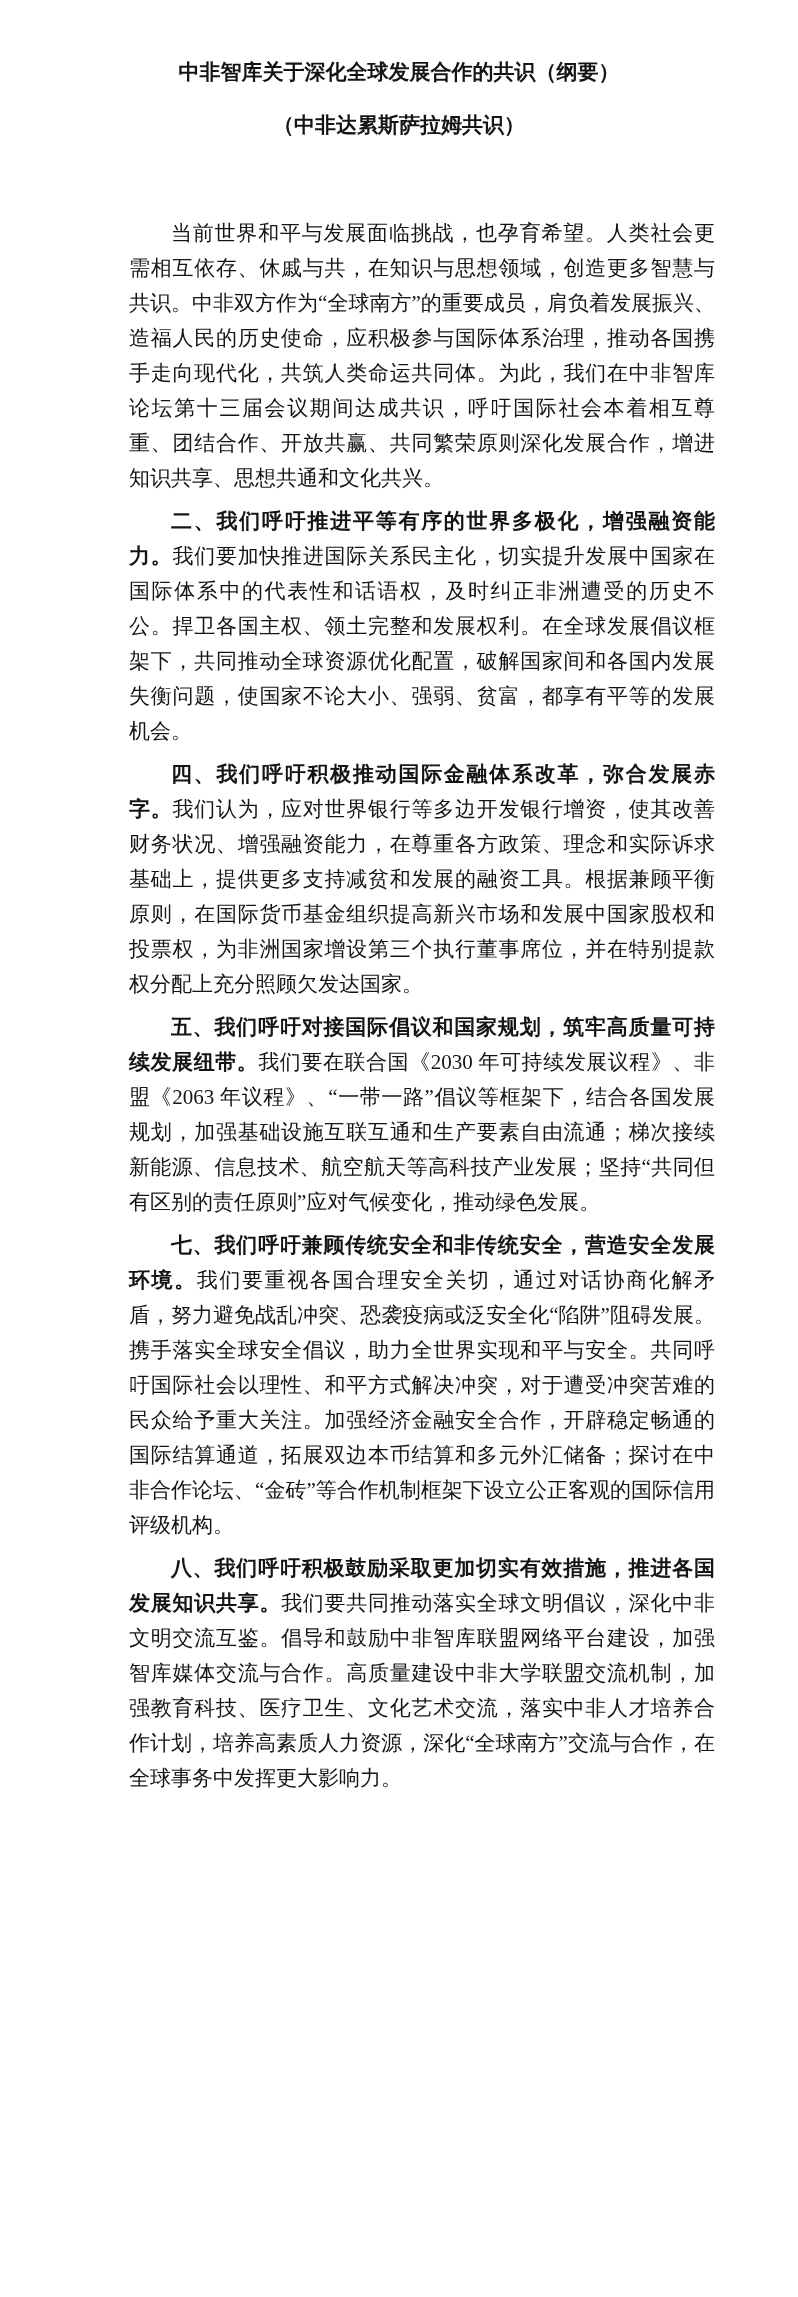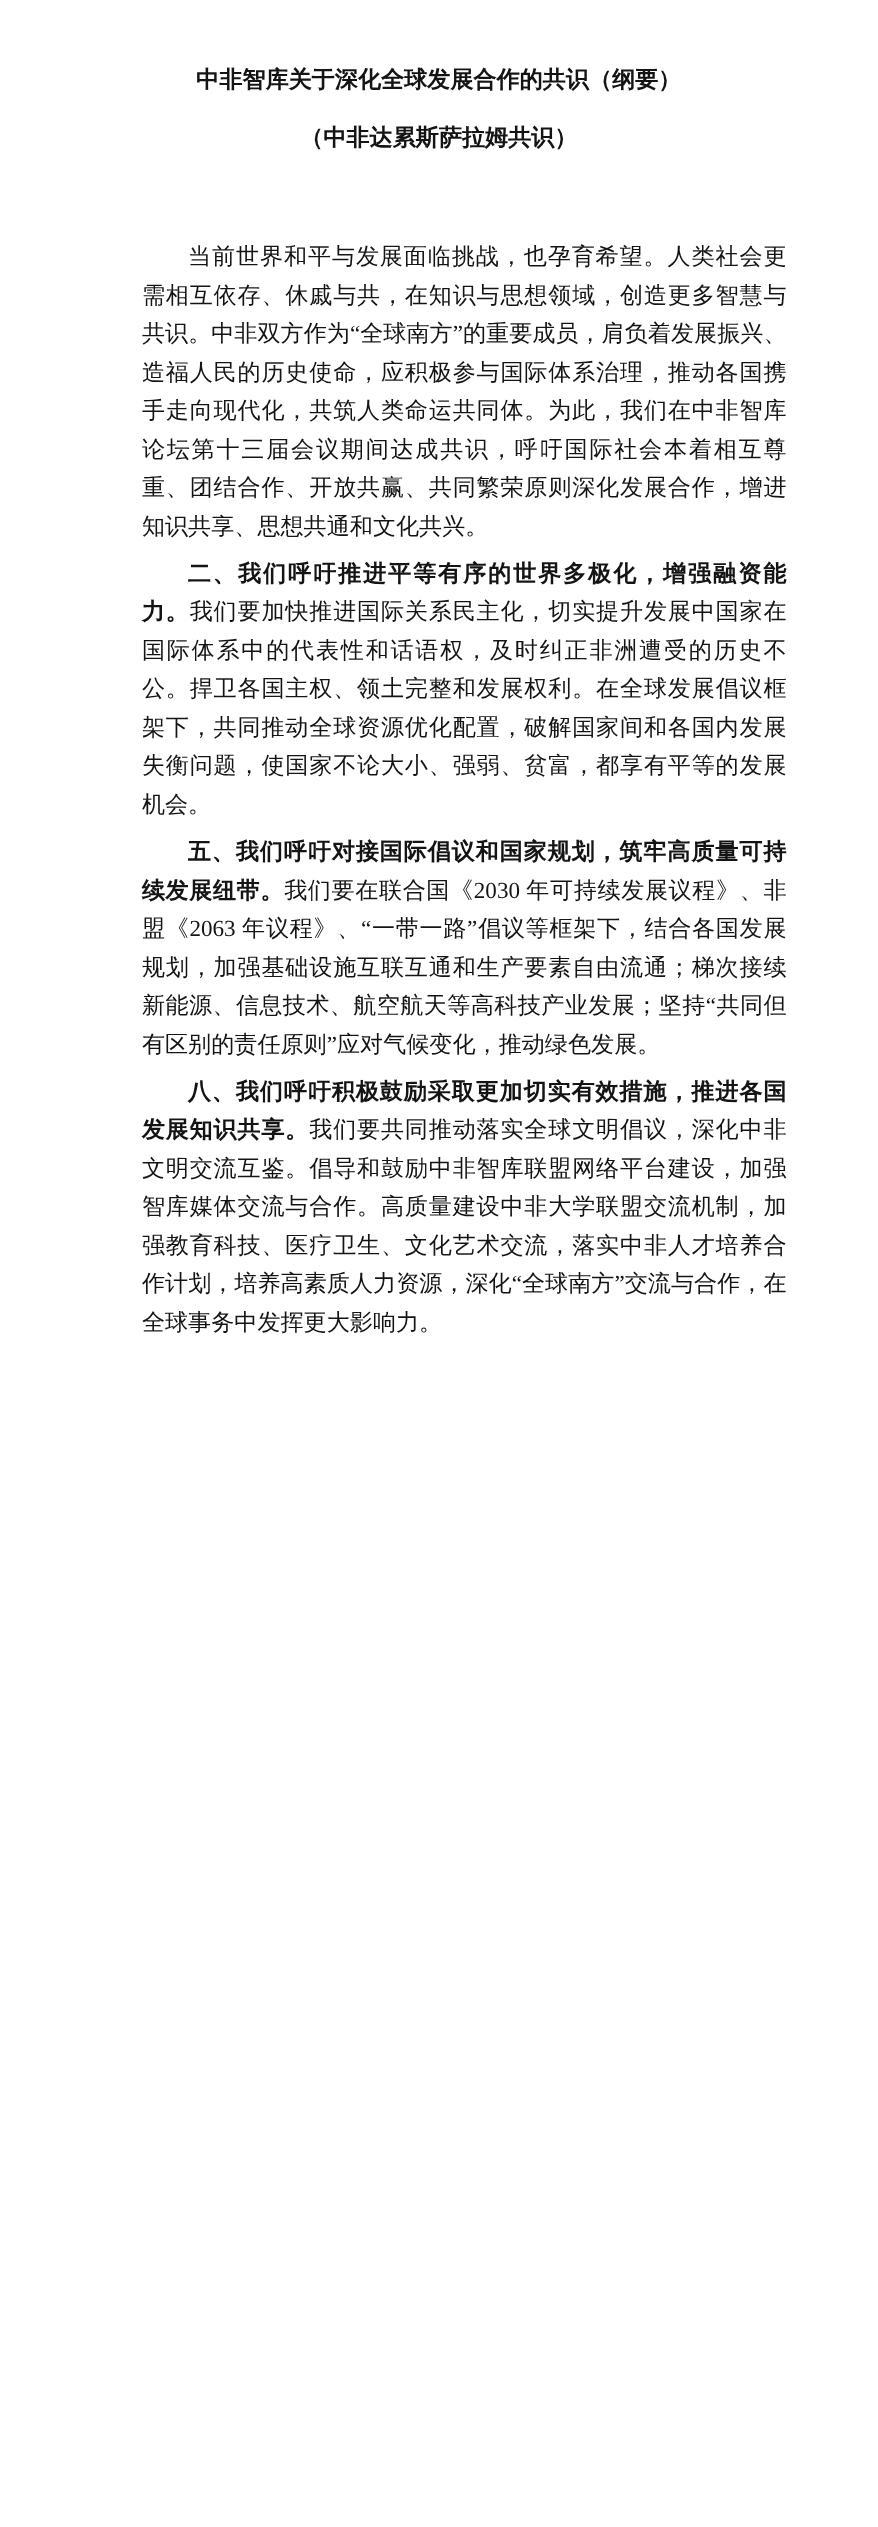--- a/index.html
+++ b/index.html
@@ -57,16 +57,18 @@
 
 <div class="page">
   <div class="doc-header">
     <h1 class="doc-title">中非智库关于深化全球发展合作的共识（纲要）</h1>
     <h2 class="doc-subtitle">（中非达累斯萨拉姆共识）</h2>
   </div>
 
   <div class="doc-body">
     <p><span class="lead"></span><span>当前世界和平与发展面临挑战，也孕育希望。人类社会更需相互依存、休戚与共，在知识与思想领域，创造更多智慧与共识。中非双方作为“全球南方”的重要成员，肩负着发展振兴、造福人民的历史使命，应积极参与国际体系治理，推动各国携手走向现代化，共筑人类命运共同体。为此，我们在中非智库论坛第十三届会议期间达成共识，呼吁国际社会本着相互尊重、团结合作、开放共赢、共同繁荣原则深化发展合作，增进知识共享、思想共通和文化共兴。</span></p>
     <p><span class="lead">二、我们呼吁推进平等有序的世界多极化，增强融资能力。</span><span>我们要加快推进国际关系民主化，切实提升发展中国家在国际体系中的代表性和话语权，及时纠正非洲遭受的历史不公。捍卫各国主权、领土完整和发展权利。在全球发展倡议框架下，共同推动全球资源优化配置，破解国家间和各国内发展失衡问题，使国家不论大小、强弱、贫富，都享有平等的发展机会。</span></p>
+    <p><span class="lead">四、我们呼吁积极推动国际金融体系改革，弥合发展赤字。</span><span>我们认为，应对世界银行等多边开发银行增资，使其改善财务状况、增强融资能力，在尊重各方政策、理念和实际诉求基础上，提供更多支持减贫和发展的融资工具。根据兼顾平衡原则，在国际货币基金组织提高新兴市场和发展中国家股权和投票权，为非洲国家增设第三个执行董事席位，并在特别提款权分配上充分照顾欠发达国家。</span></p>
     <p><span class="lead">五、我们呼吁对接国际倡议和国家规划，筑牢高质量可持续发展纽带。</span><span>我们要在联合国《2030 年可持续发展议程》、非盟《2063 年议程》、“一带一路”倡议等框架下，结合各国发展规划，加强基础设施互联互通和生产要素自由流通；梯次接续新能源、信息技术、航空航天等高科技产业发展；坚持“共同但有区别的责任原则”应对气候变化，推动绿色发展。</span></p>
+    <p><span class="lead">七、我们呼吁兼顾传统安全和非传统安全，营造安全发展环境。</span><span>我们要重视各国合理安全关切，通过对话协商化解矛盾，努力避免战乱冲突、恐袭疫病或泛安全化“陷阱”阻碍发展。携手落实全球安全倡议，助力全世界实现和平与安全。共同呼吁国际社会以理性、和平方式解决冲突，对于遭受冲突苦难的民众给予重大关注。加强经济金融安全合作，开辟稳定畅通的国际结算通道，拓展双边本币结算和多元外汇储备；探讨在中非合作论坛、“金砖”等合作机制框架下设立公正客观的国际信用评级机构。</span></p>
     <p><span class="lead">八、我们呼吁积极鼓励采取更加切实有效措施，推进各国发展知识共享。</span><span>我们要共同推动落实全球文明倡议，深化中非文明交流互鉴。倡导和鼓励中非智库联盟网络平台建设，加强智库媒体交流与合作。高质量建设中非大学联盟交流机制，加强教育科技、医疗卫生、文化艺术交流，落实中非人才培养合作计划，培养高素质人力资源，深化“全球南方”交流与合作，在全球事务中发挥更大影响力。</span></p>
   </div>
 </div>
 
 </body></html>

